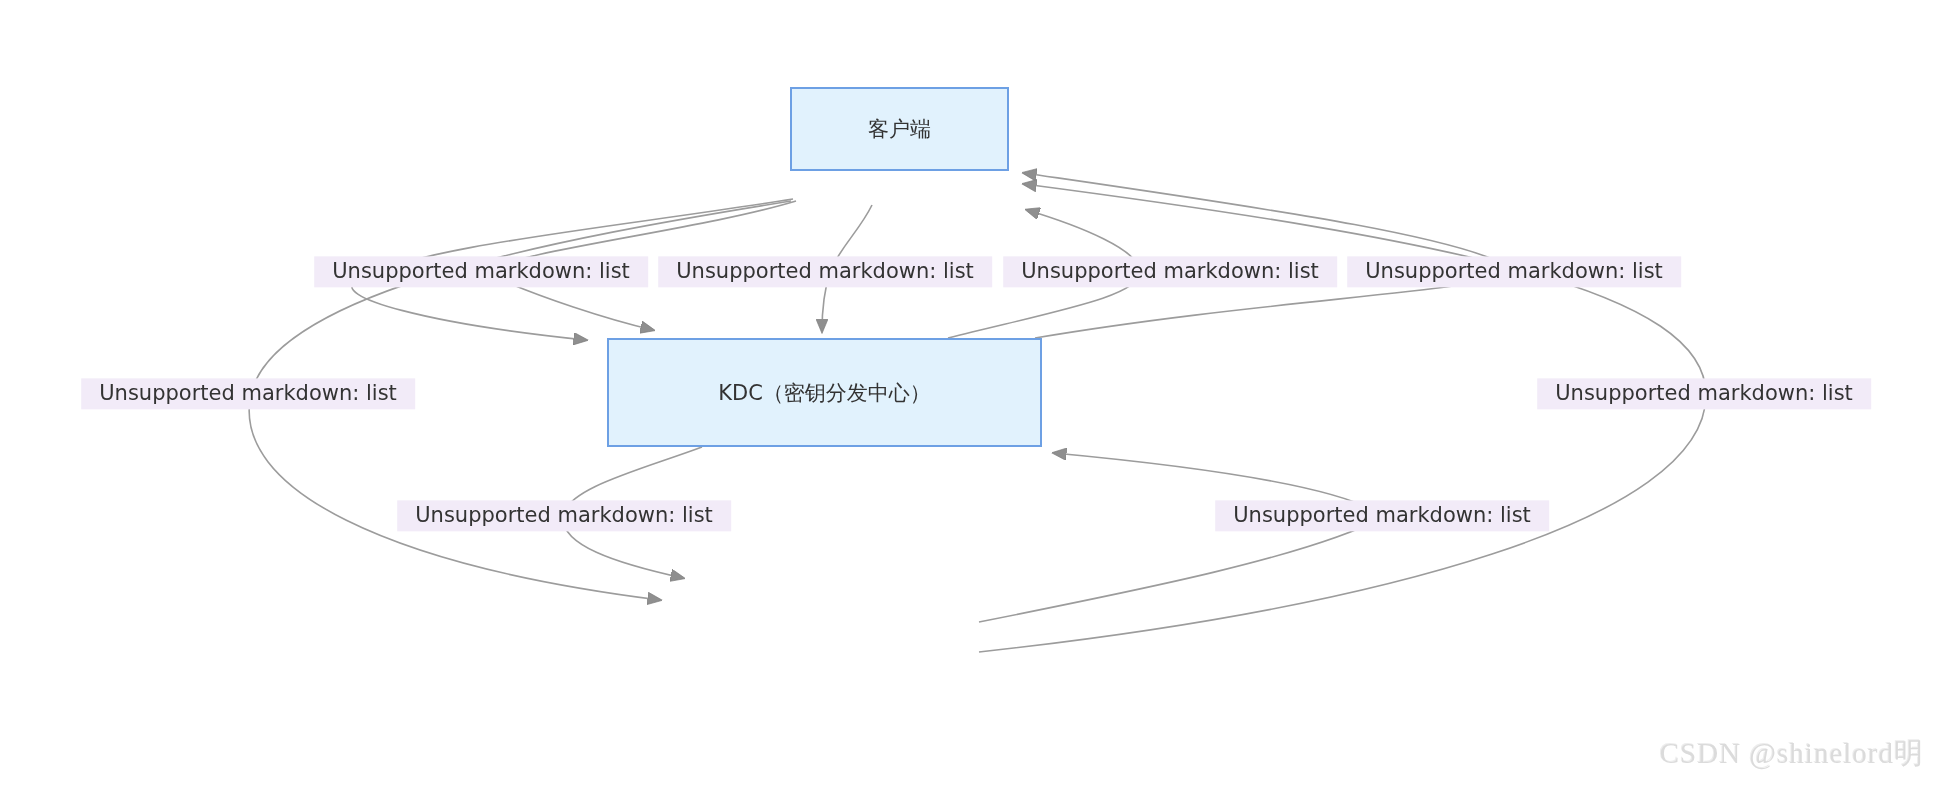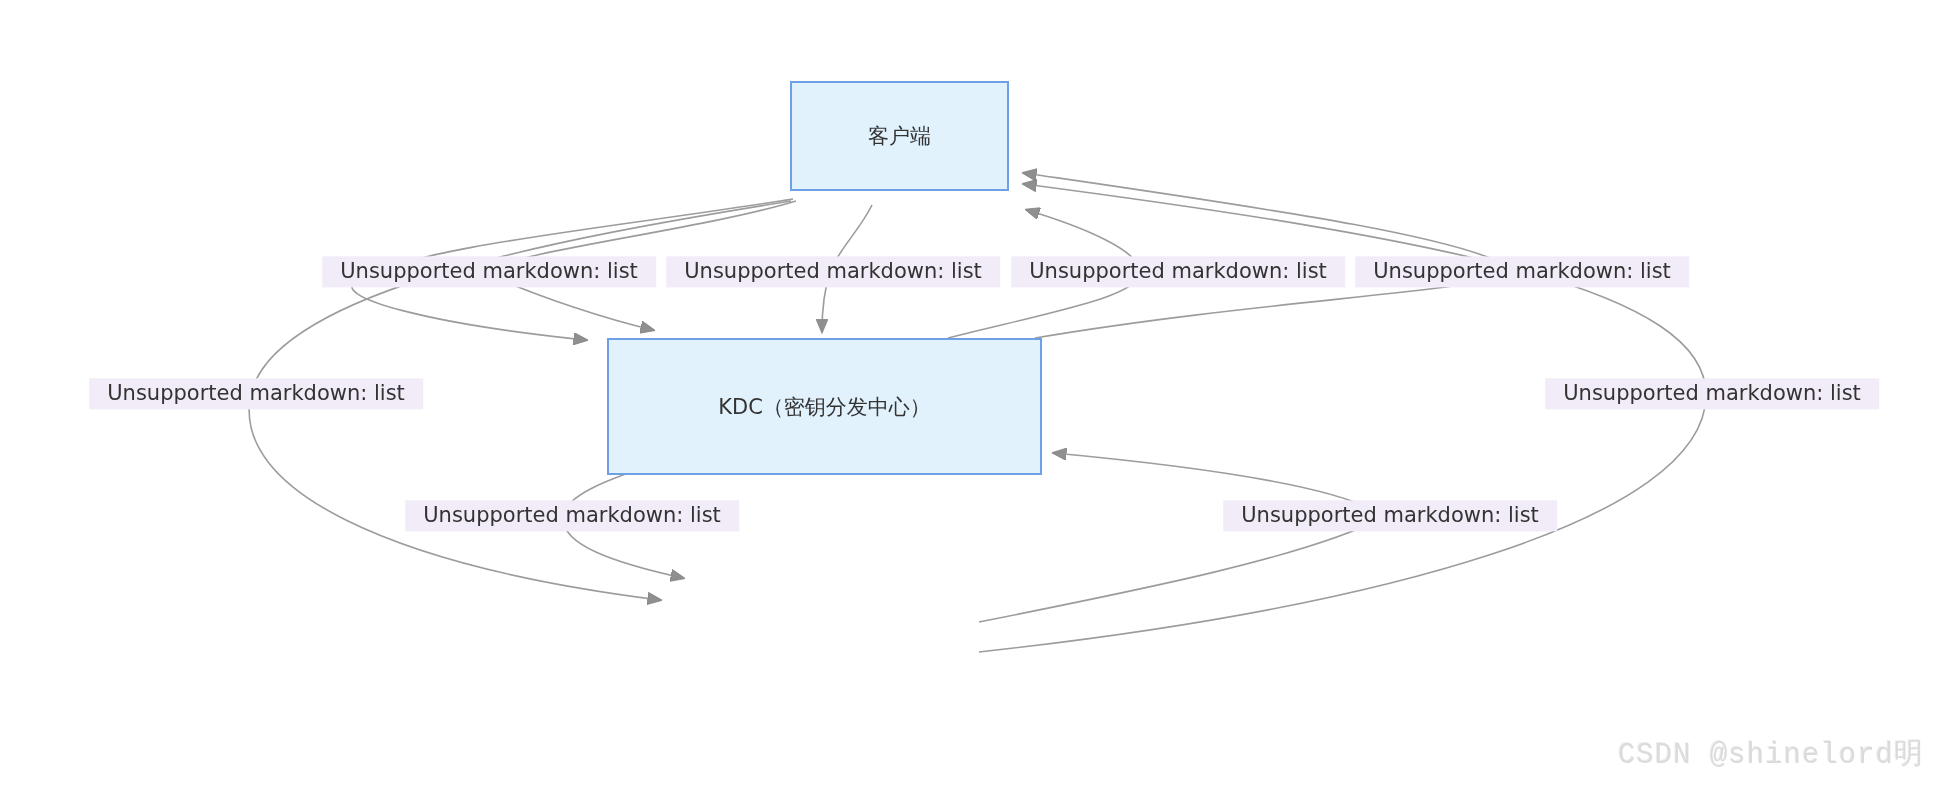--- a/index.html
+++ b/index.html
@@ -15,42 +15,41 @@
   .edge-path{fill:none;stroke:#9c9c9c;stroke-width:1.6px;}
   .node{
     position:absolute;
     background:#e1f2fd;
     border:2px solid #6da0e4;
     display:flex;align-items:center;justify-content:center;
     font-size:21px;color:#333333;
     box-sizing:border-box;
     text-align:center;
   }
-  .node-client{left:790px;top:81px;width:219px;height:110px;}
-  .node-kdc{left:607px;top:338px;width:435px;height:137px;}
+  .node-client{left:790px;top:87px;width:219px;height:84px;}
+  .node-kdc{left:607px;top:338px;width:435px;height:109px;}
   .node-broker{left:672px;top:583px;width:305px;height:107px;}
   .edge-label{
     position:absolute;
     transform:translate(-50%,-50%);
     background:#f2ebf8;
     color:#333333;
     font-size:21px;
     line-height:1.3;
     padding:2px 18px;
     white-space:nowrap;
-    margin-left:8px;
   }
   .watermark{
     position:absolute;
     right:28px;bottom:14px;
     font-size:29px;
     color:#dbdbdb;
     letter-spacing:1px;
     text-shadow:1px 1px 0 #ffffff,-1px -1px 0 #ededed;
-    font-family:Liberation Mono, monospace;
+    font-family:Liberation Serif, serif;
   }
 </style>
 </head>
 <body>
 
 <div class="canvas">
 
   <svg class="edges-svg" width="1952" height="788" viewBox="0 0 1952 788">
     <defs>
       <marker id="arrow" viewBox="0 0 12 10" refX="10" refY="5" markerUnits="userSpaceOnUse" markerWidth="15" markerHeight="12.5" orient="auto">

